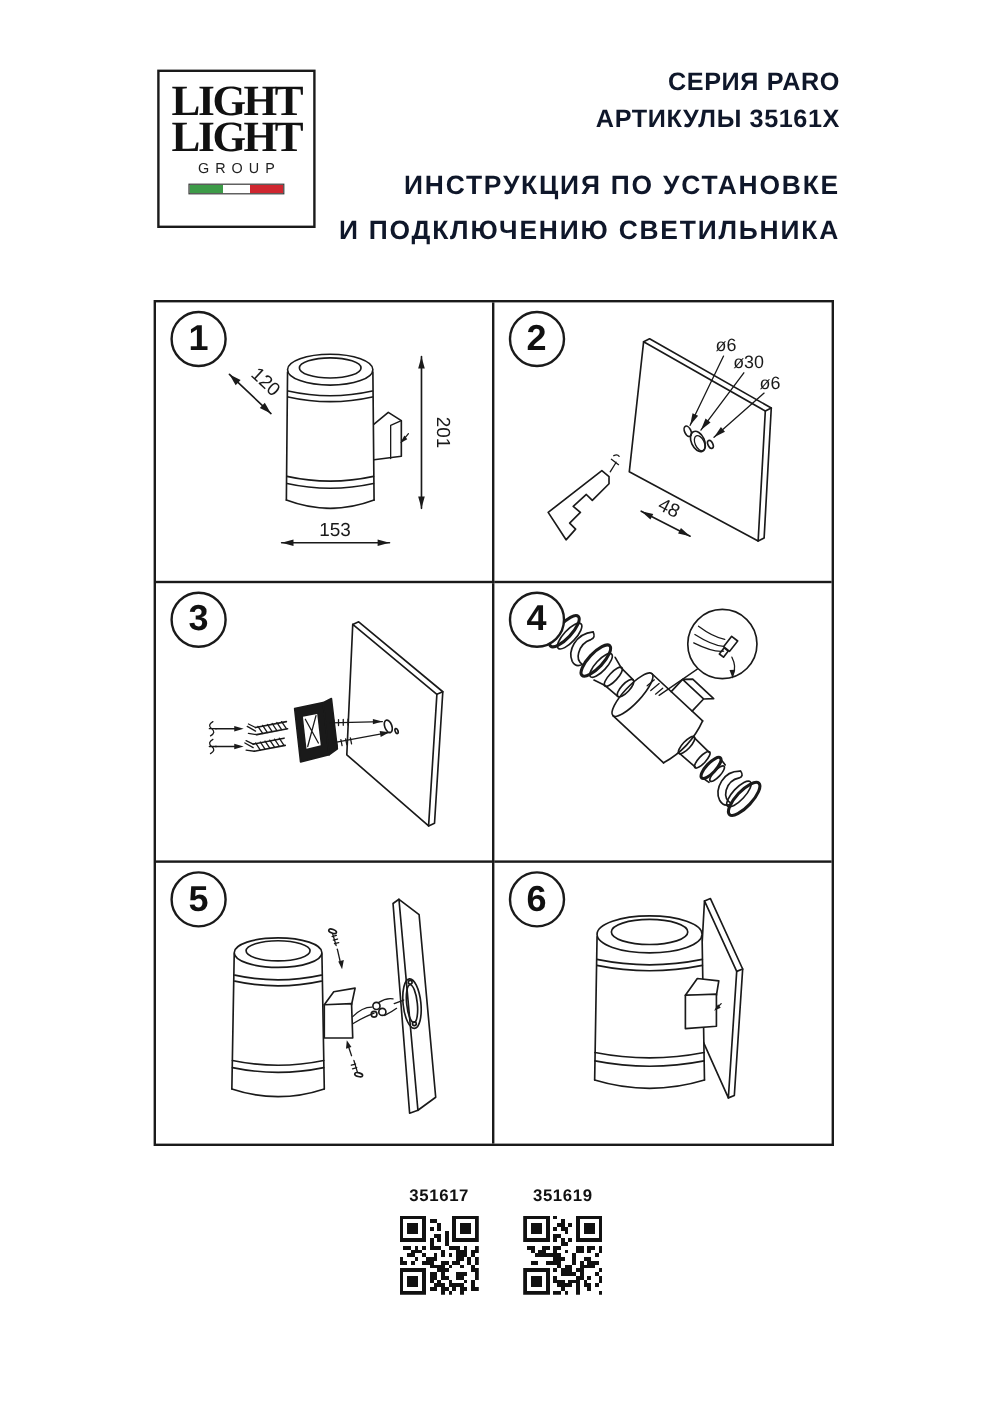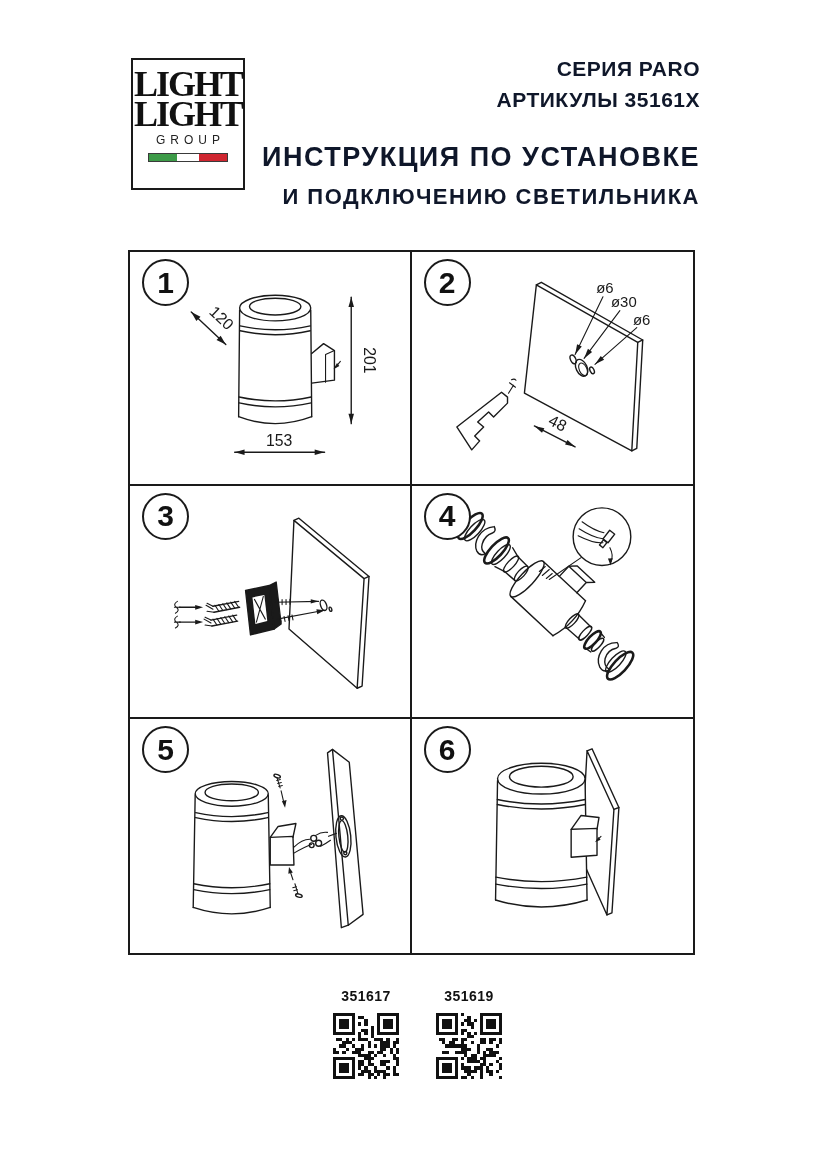--- a/index.html
+++ b/index.html
@@ -1,32 +1,32 @@
 <!DOCTYPE html>
 <html><head>
 <meta charset="utf-8">
 <style>
   html,body{margin:0;padding:0;background:#fff;}
   .page{position:relative;width:826px;height:1169px;background:#fff;overflow:hidden;
         font-family:"Liberation Sans",sans-serif;color:#111;}
 
   
-  .logo{position:absolute;left:131px;top:58px;width:114px;height:132px;
+  .logo{position:absolute;left:131px;top:58px;width:132px;height:132px;
         border:2px solid #1a1a1a;box-sizing:border-box;text-align:center;padding-top:9px;}
   .logo-light,.logo-star{font-family:"Liberation Serif",serif;font-weight:700;
         font-size:36px;line-height:0.84;letter-spacing:-2px;color:#111;}
   .logo-group{font-size:12px;letter-spacing:5px;margin-top:4px;padding-left:5px;
         color:#222;font-weight:400;}
   .flag{width:78px;height:7px;margin:6px auto 0;border:1px solid #3a3a3a;box-sizing:content-box;}
 
   
   .hdr{position:absolute;right:126px;top:57px;text-align:right;font-weight:700;color:#0f172a;}
   .hdr .series{font-size:21px;letter-spacing:.5px;}
   .hdr .articles{font-size:21px;letter-spacing:.5px;margin-top:7px;}
-  .hdr .t1{font-size:27px;letter-spacing:1.5px;margin-top:30px;}
+  .hdr .t1{font-size:22px;letter-spacing:1.5px;margin-top:30px;}
   .hdr .t2{font-size:22px;letter-spacing:1.5px;margin-top:11px;}
 
   
   .grid{position:absolute;left:128px;top:250px;width:567px;height:705px;
         display:grid;grid-template-columns:1fr 1fr;grid-template-rows:1fr 1fr 1fr;
         border:2px solid #1a1a1a;box-sizing:border-box;}
   .cell{position:relative;border-right:2px solid #1a1a1a;border-bottom:2px solid #1a1a1a;}
   .cell:nth-child(2n){border-right:none;}
   .cell:nth-child(n+5){border-bottom:none;}
   .step-num{position:absolute;left:12px;top:7px;width:47px;height:47px;

